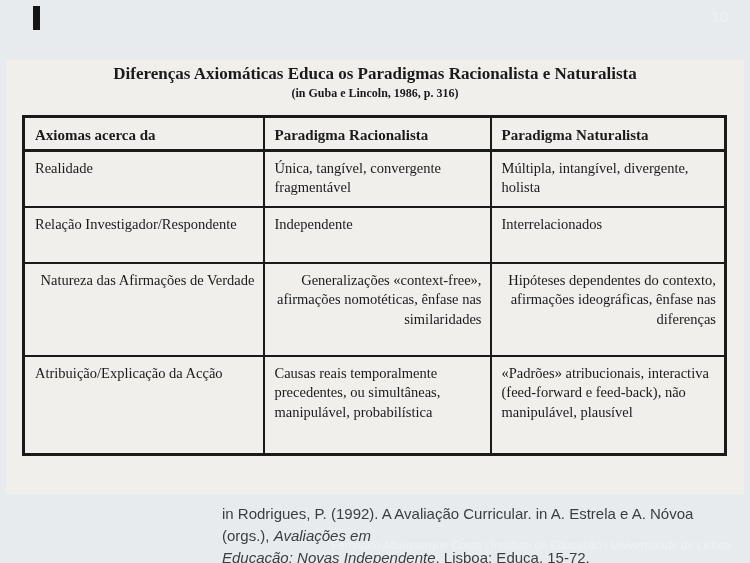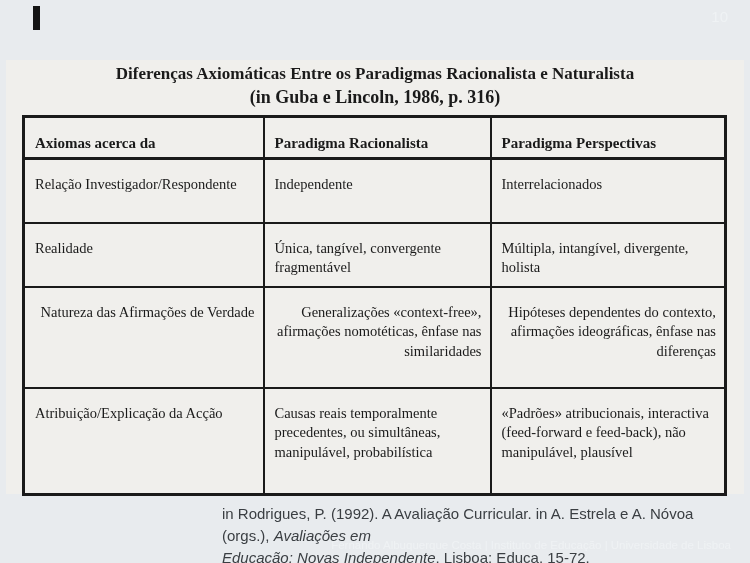--- a/index.html
+++ b/index.html
@@ -33,31 +33,31 @@
     position:absolute;left:6px;top:60px;width:738px;height:434px;
     background:var(--scan-bg,#f0efec);
     color:var(--table-ink,#1a1a1a);
     font-family:"Liberation Serif","DejaVu Serif",serif;
   }
   .scan-title{
     margin-top:3px;text-align:center;
     font-size:17px;font-weight:bold;line-height:1.35;
   }
   .scan-subtitle{
-    text-align:center;font-size:18px;font-weight:bold;line-height:1.3;
+    text-align:center;font-size:12px;font-weight:bold;line-height:1.3;
   }
   table.axioms-table{
     position:absolute;left:16px;top:55px;width:702px;
     border-collapse:collapse;table-layout:fixed;
     border:3px solid var(--table-ink,#1a1a1a);
   }
   .axioms-table th,.axioms-table td{
     border:2px solid var(--table-ink,#1a1a1a);
     vertical-align:top;text-align:left;
-    padding:15px 8px 3px 10px;
+    padding:7px 8px 3px 10px;
     font-size:14.5px;line-height:1.33;
     font-weight:normal;
   }
   .axioms-table thead th{
     height:21px;font-weight:bold;font-size:15px;
     border-bottom-width:3px;vertical-align:middle;
   }
   .axioms-table tbody tr:nth-child(1) td{height:44px;}
   .axioms-table tbody tr:nth-child(2) td{height:44px;}
   .axioms-table tbody tr:nth-child(3) td{height:81px;text-align:right;}
@@ -81,45 +81,45 @@
 </style>
 </head>
 <body>
 
 <div class="slide">
 
   <div class="accent-bar"></div>
   <div class="page-number">10</div>
 
   <div class="scan">
-    <div class="scan-title">Diferenças Axiomáticas Entre os Paradigmas Racionalista e Naturalista</div>
+    <div class="scan-title">Diferenças Axiomáticas Educa os Paradigmas Racionalista e Naturalista</div>
     <div class="scan-subtitle">(in Guba e Lincoln, 1986, p. 316)</div>
     <table class="axioms-table">
       <colgroup>
         <col style="width:240px">
           <col style="width:227px">
           <col style="width:235px">
       </colgroup>
       <thead>
         <tr>
             <th>Axiomas acerca da</th>
             <th>Paradigma Racionalista</th>
-            <th>Paradigma Perspectivas</th>
+            <th>Paradigma Naturalista</th>
           </tr>
       </thead>
       <tbody>
           <tr>
+            <td>Realidade</td>
+            <td>Única, tangível, convergente fragmentável</td>
+            <td>Múltipla, intangível, divergente, holista</td>
+          </tr>
+          <tr>
             <td>Relação Investigador/Respondente</td>
             <td>Independente</td>
             <td>Interrelacionados</td>
-          </tr>
-          <tr>
-            <td>Realidade</td>
-            <td>Única, tangível, convergente fragmentável</td>
-            <td>Múltipla, intangível, divergente, holista</td>
           </tr>
           <tr>
             <td>Natureza das Afirmações de Verdade</td>
             <td>Generalizações «context-free», afirmações nomotéticas, ênfase nas similaridades</td>
             <td>Hipóteses dependentes do contexto, afirmações ideográficas, ênfase nas diferenças</td>
           </tr>
           <tr>
             <td>Atribuição/Explicação da Acção</td>
             <td>Causas reais temporalmente precedentes, ou simultâneas, manipulável, probabilística</td>
             <td>«Padrões» atribucionais, interactiva (feed-forward e feed-back), não manipulável, plausível</td>

